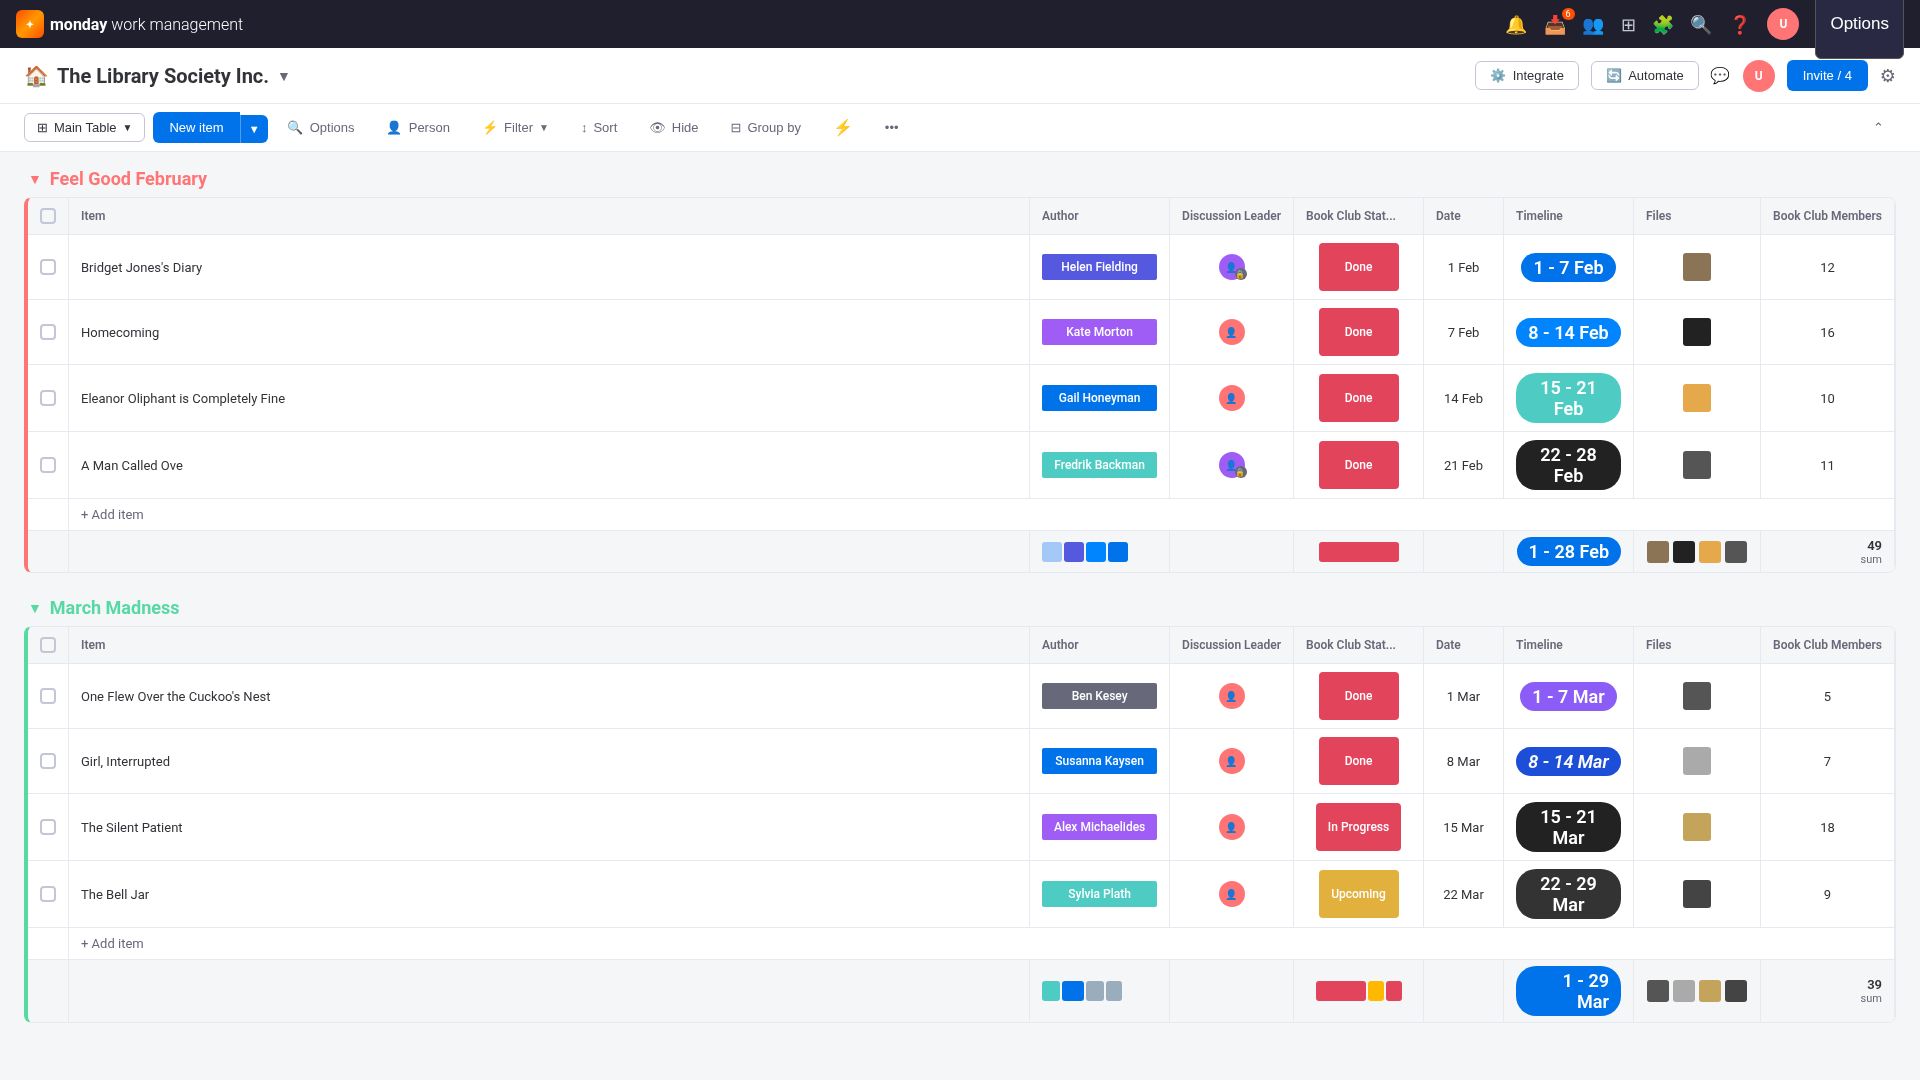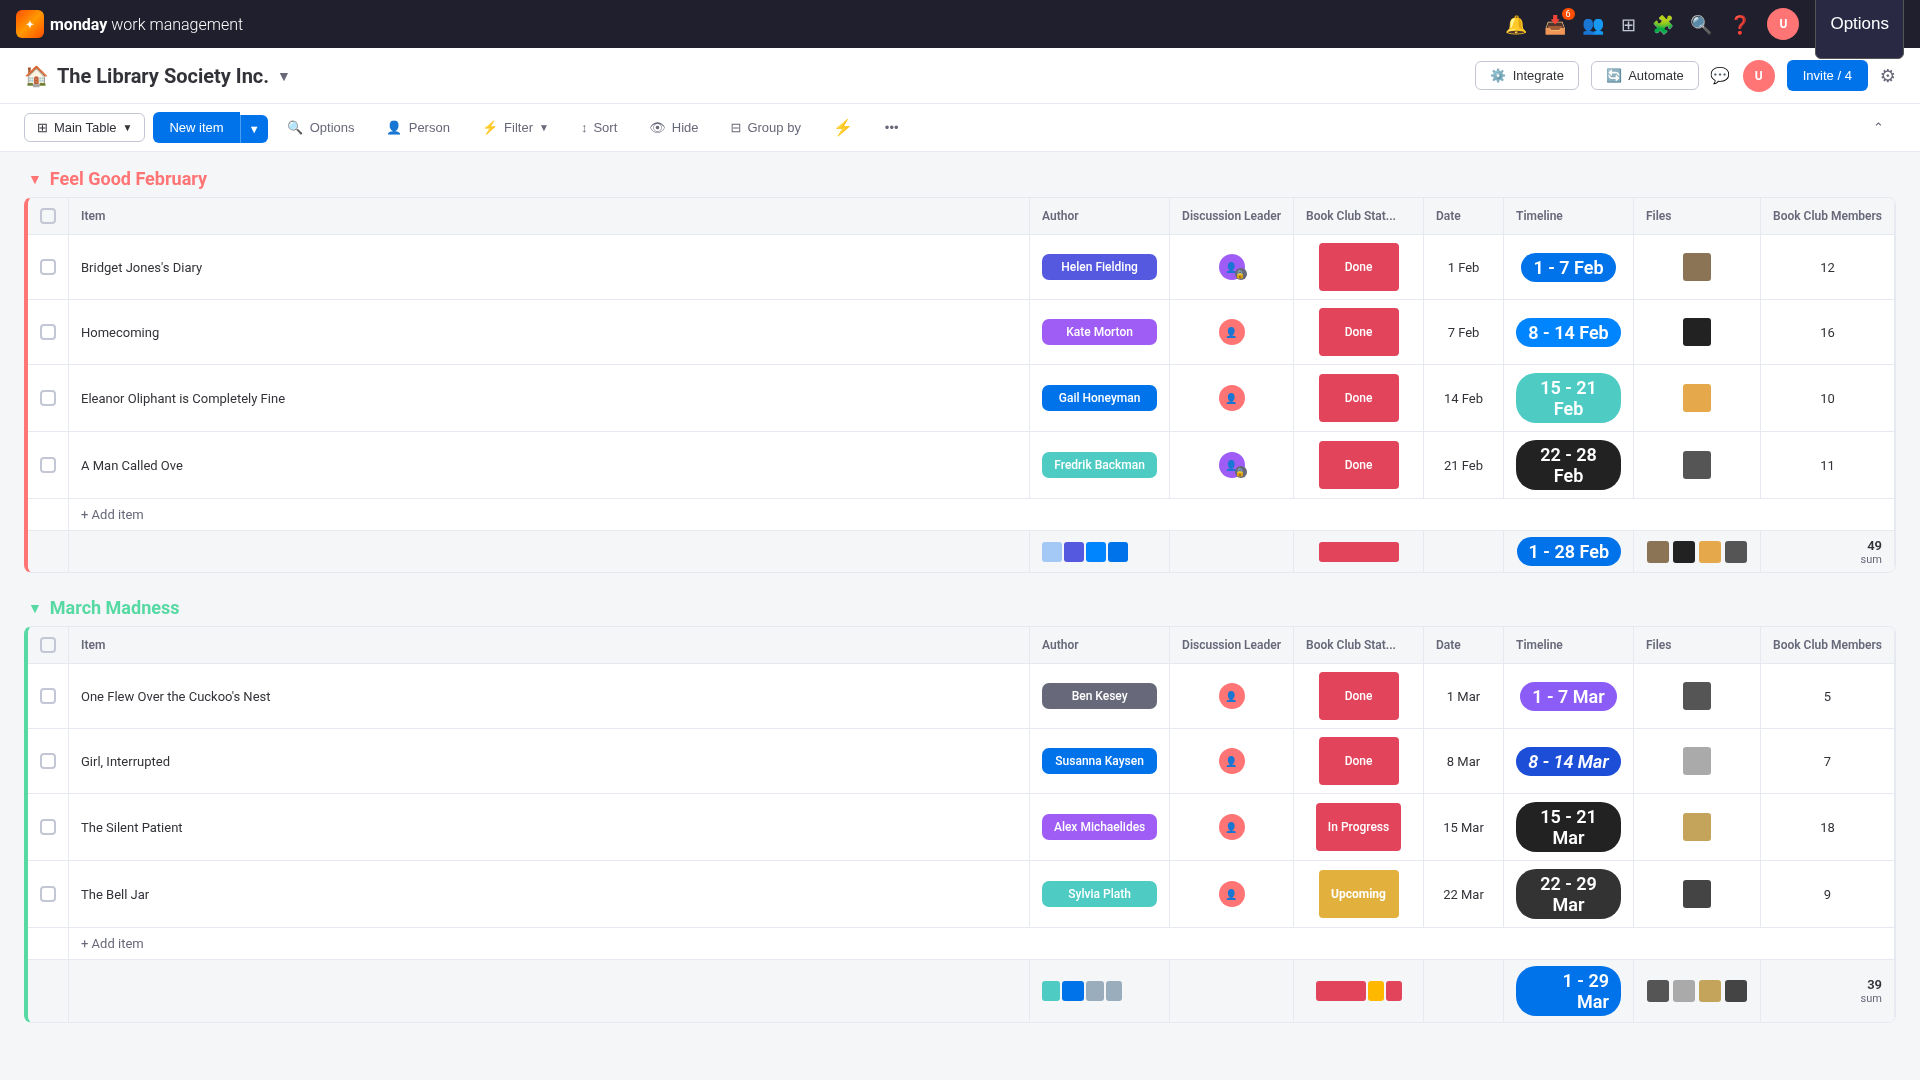--- a/index.html
+++ b/index.html
@@ -104,21 +104,21 @@
     .col-date { width: 80px; text-align: center; }
     .col-timeline { width: 130px; text-align: center; }
     .col-files { width: 80px; text-align: center; }
     .col-members { width: 100px; text-align: center; }
 
     .checkbox { width: 16px; height: 16px; border: 2px solid #c3c6d4; border-radius: 4px; cursor: pointer; }
     .add-icon { color: #0073ea; font-size: 14px; cursor: pointer; margin-left: 6px; opacity: 0; }
 
     
     .author-pill {
-      border-radius: 7px;
+      border-radius: 2px;
       padding: 6px 10px;
       font-size: 12px;
       font-weight: 500;
       color: white;
       text-align: center;
       cursor: pointer;
     }
     .author-helen { background: #5559df; }
     .author-kate { background: #9f5df5; }
     .author-gail { background: #0073ea; }
@@ -133,21 +133,21 @@
       border-radius: 4px;
       padding: 17px 12px;
       font-size: 12px;
       font-weight: 500;
       color: white;
       display: inline-block;
       min-width: 80px;
       text-align: center;
     }
     .status-done { background: #e2445c; }
-    .status-upcoming { background: #e2b03c; font-weight: bold; }
+    .status-upcoming { background: #e2b03c; }
 
     
     .timeline-pill {
       border-radius: 20px;
       padding: 4px 12px;
       font-size: 18px;
       font-weight: 600;
       color: white;
       display: inline-block;
       background: #0073ea;

